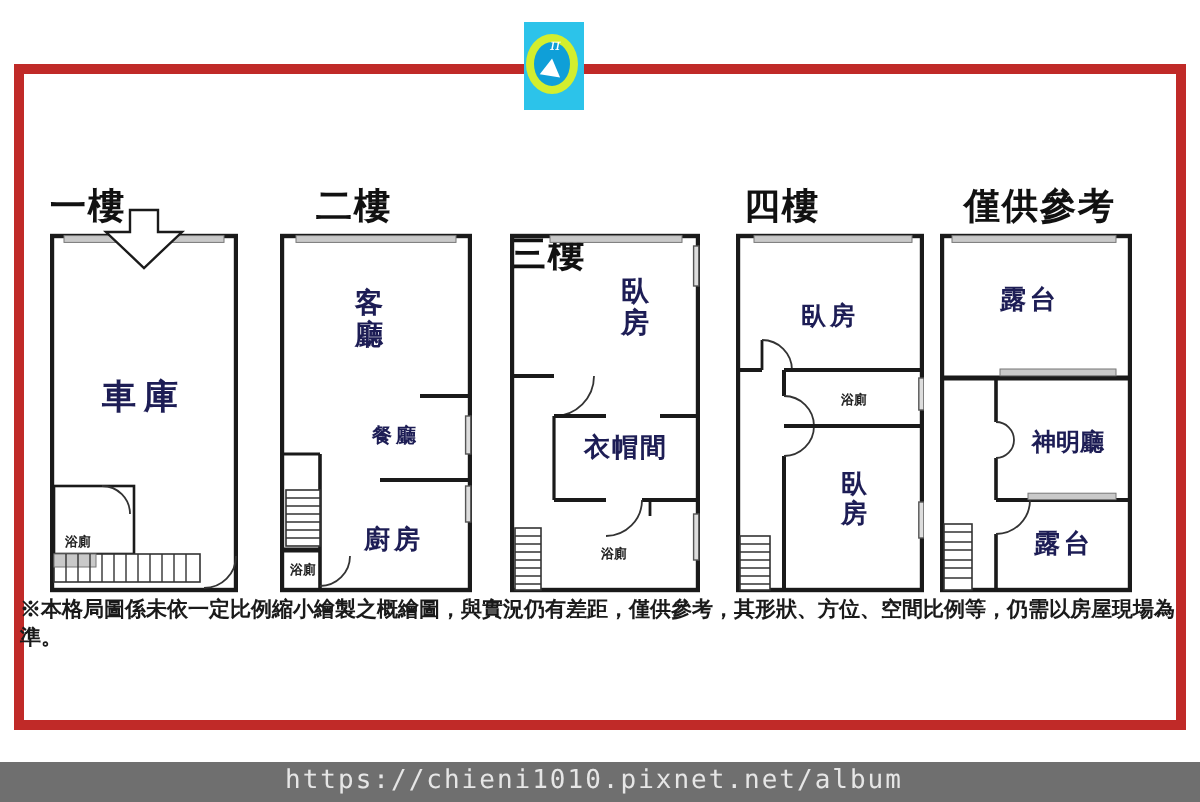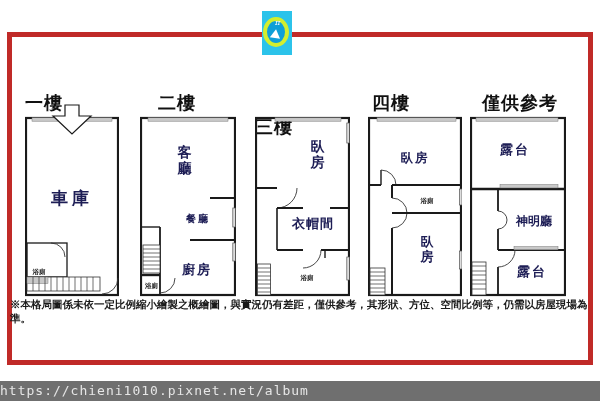--- a/index.html
+++ b/index.html
@@ -42,21 +42,21 @@
     position:absolute;color:#1d1d55;font-weight:bold;text-align:center;
     line-height:1.15;
   }
   .room-label.small{color:#222;font-size:6.5px;letter-spacing:0px;}
   .disclaimer{
     position:absolute;left:10px;top:298px;width:580px;text-align:left;
     font-size:10.5px;font-weight:600;color:#1a1a1a;
   }
   .footer-bar{
     position:absolute;left:0;top:381px;width:600px;height:20px;
-    background:#6f6f6f;color:#e6e6e6;text-align:left;
+    background:#6f6f6f;color:#e6e6e6;text-align:center;
     font-family:"DejaVu Sans Mono","Liberation Mono",monospace;
     font-size:13px;line-height:20px;letter-spacing:1px;
     padding-right:6px;box-sizing:border-box;
   }
   .wall{stroke:#1a1a1a;fill:none;}
   .band{fill:#c9c9c9;stroke:#777;stroke-width:0.5;}
   .rungs{stroke:#333;stroke-width:0.7;fill:none;}
   .arc{stroke:#333;stroke-width:0.9;fill:none;}
   .win{fill:#dddddd;stroke:#555;stroke-width:0.7;}
 </style>

